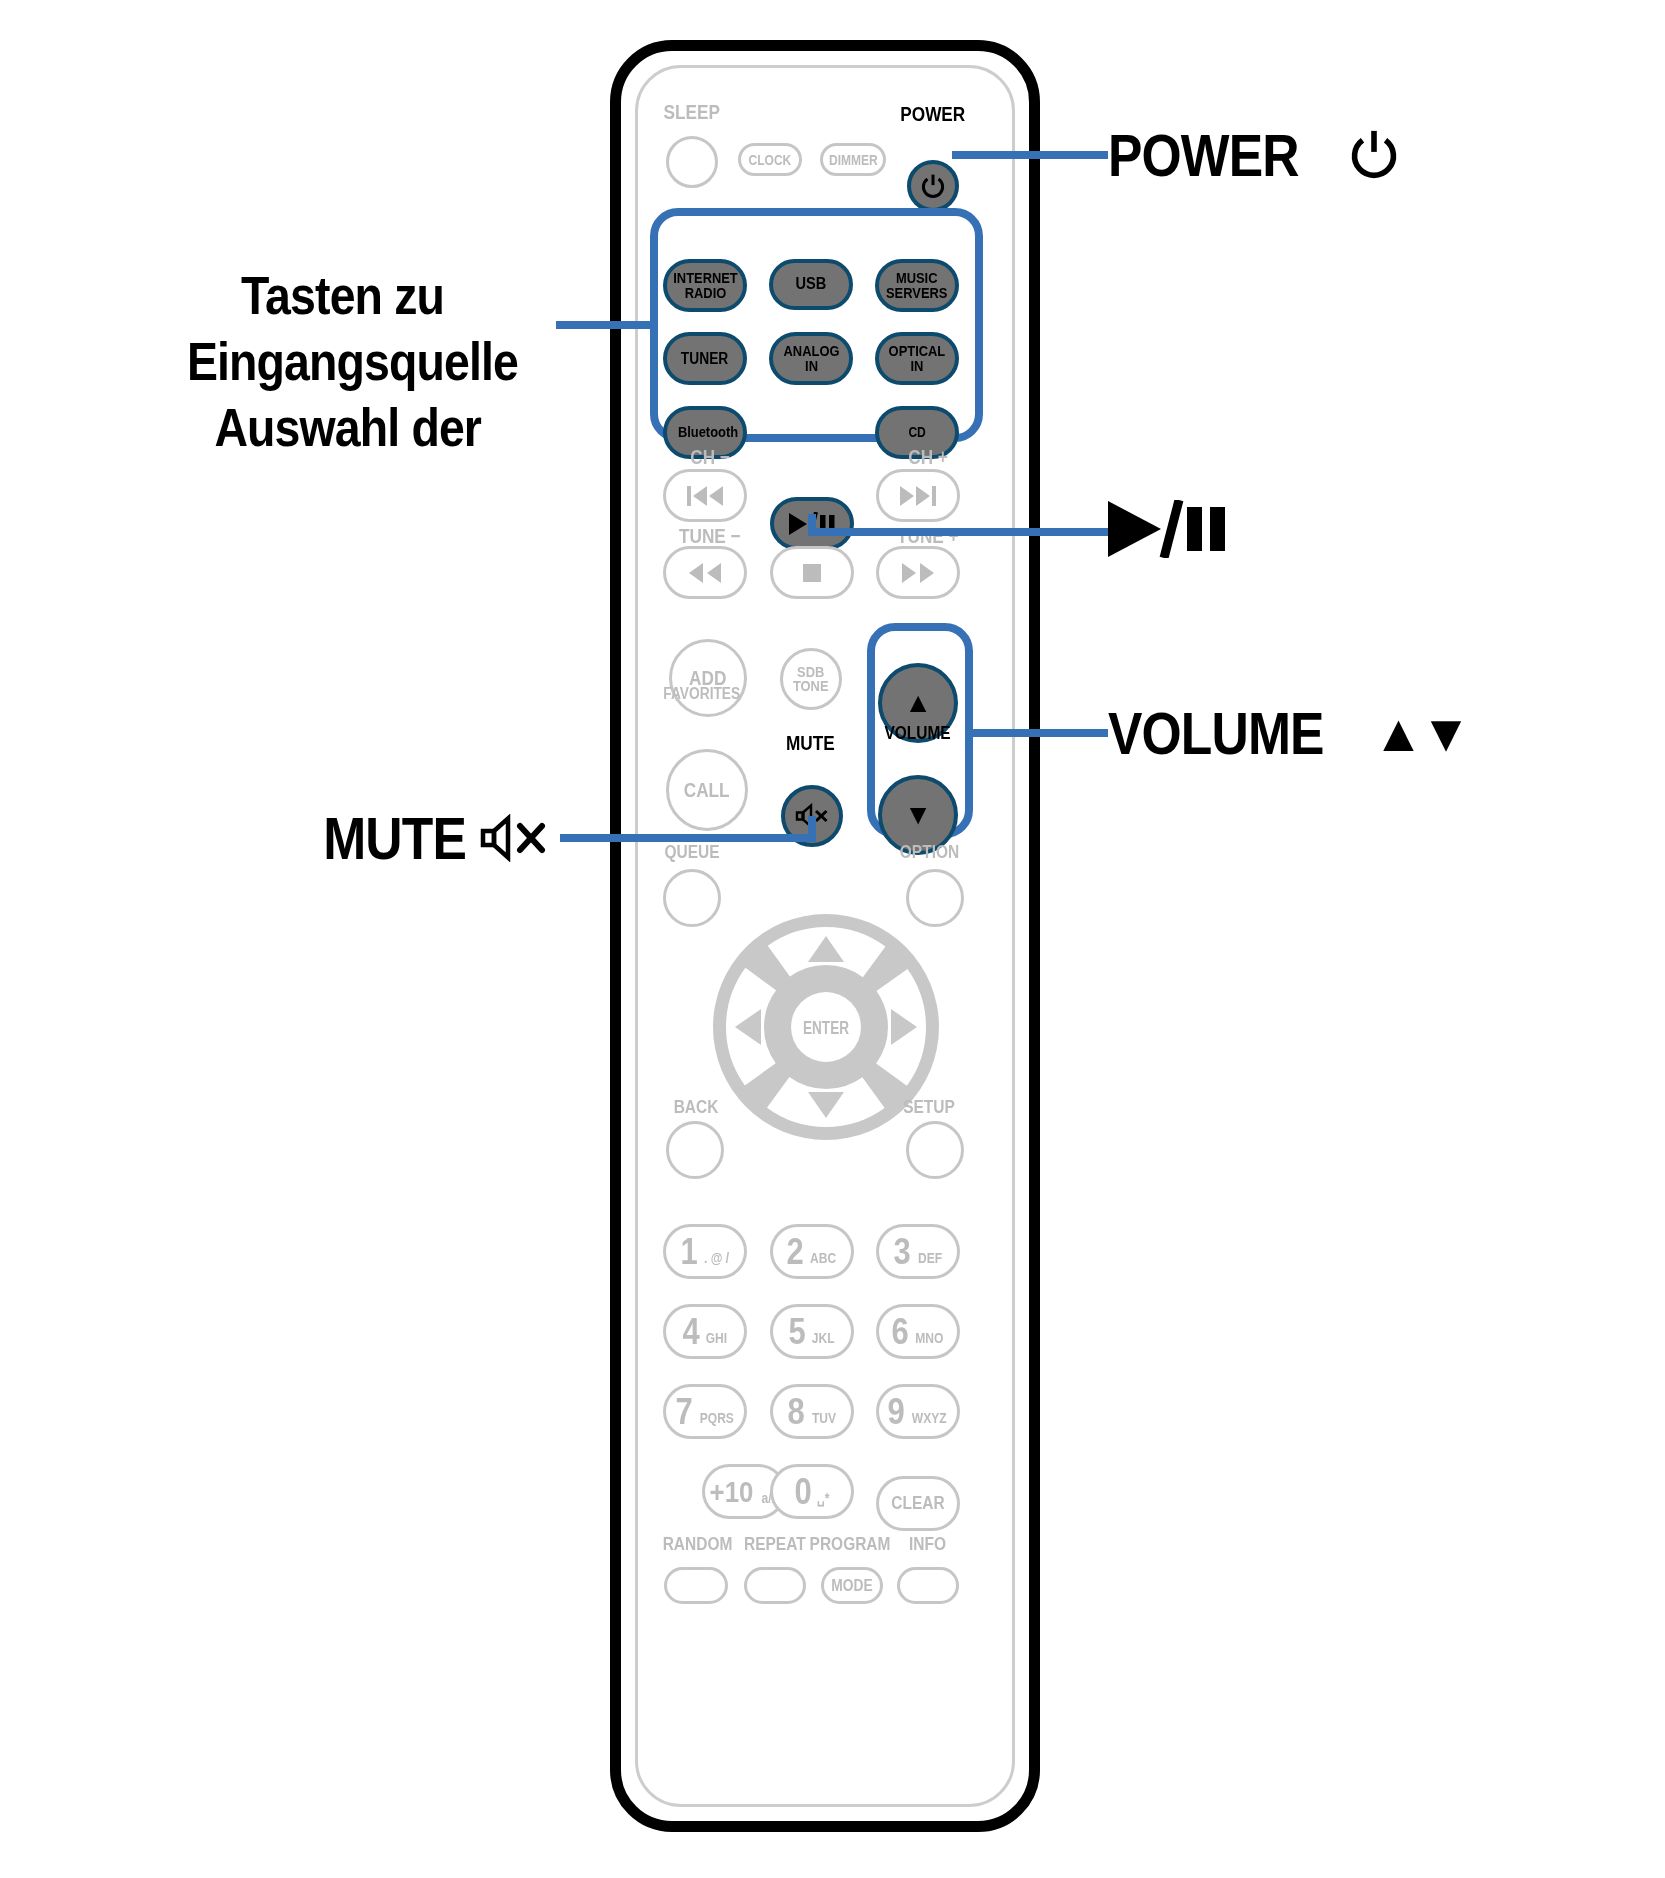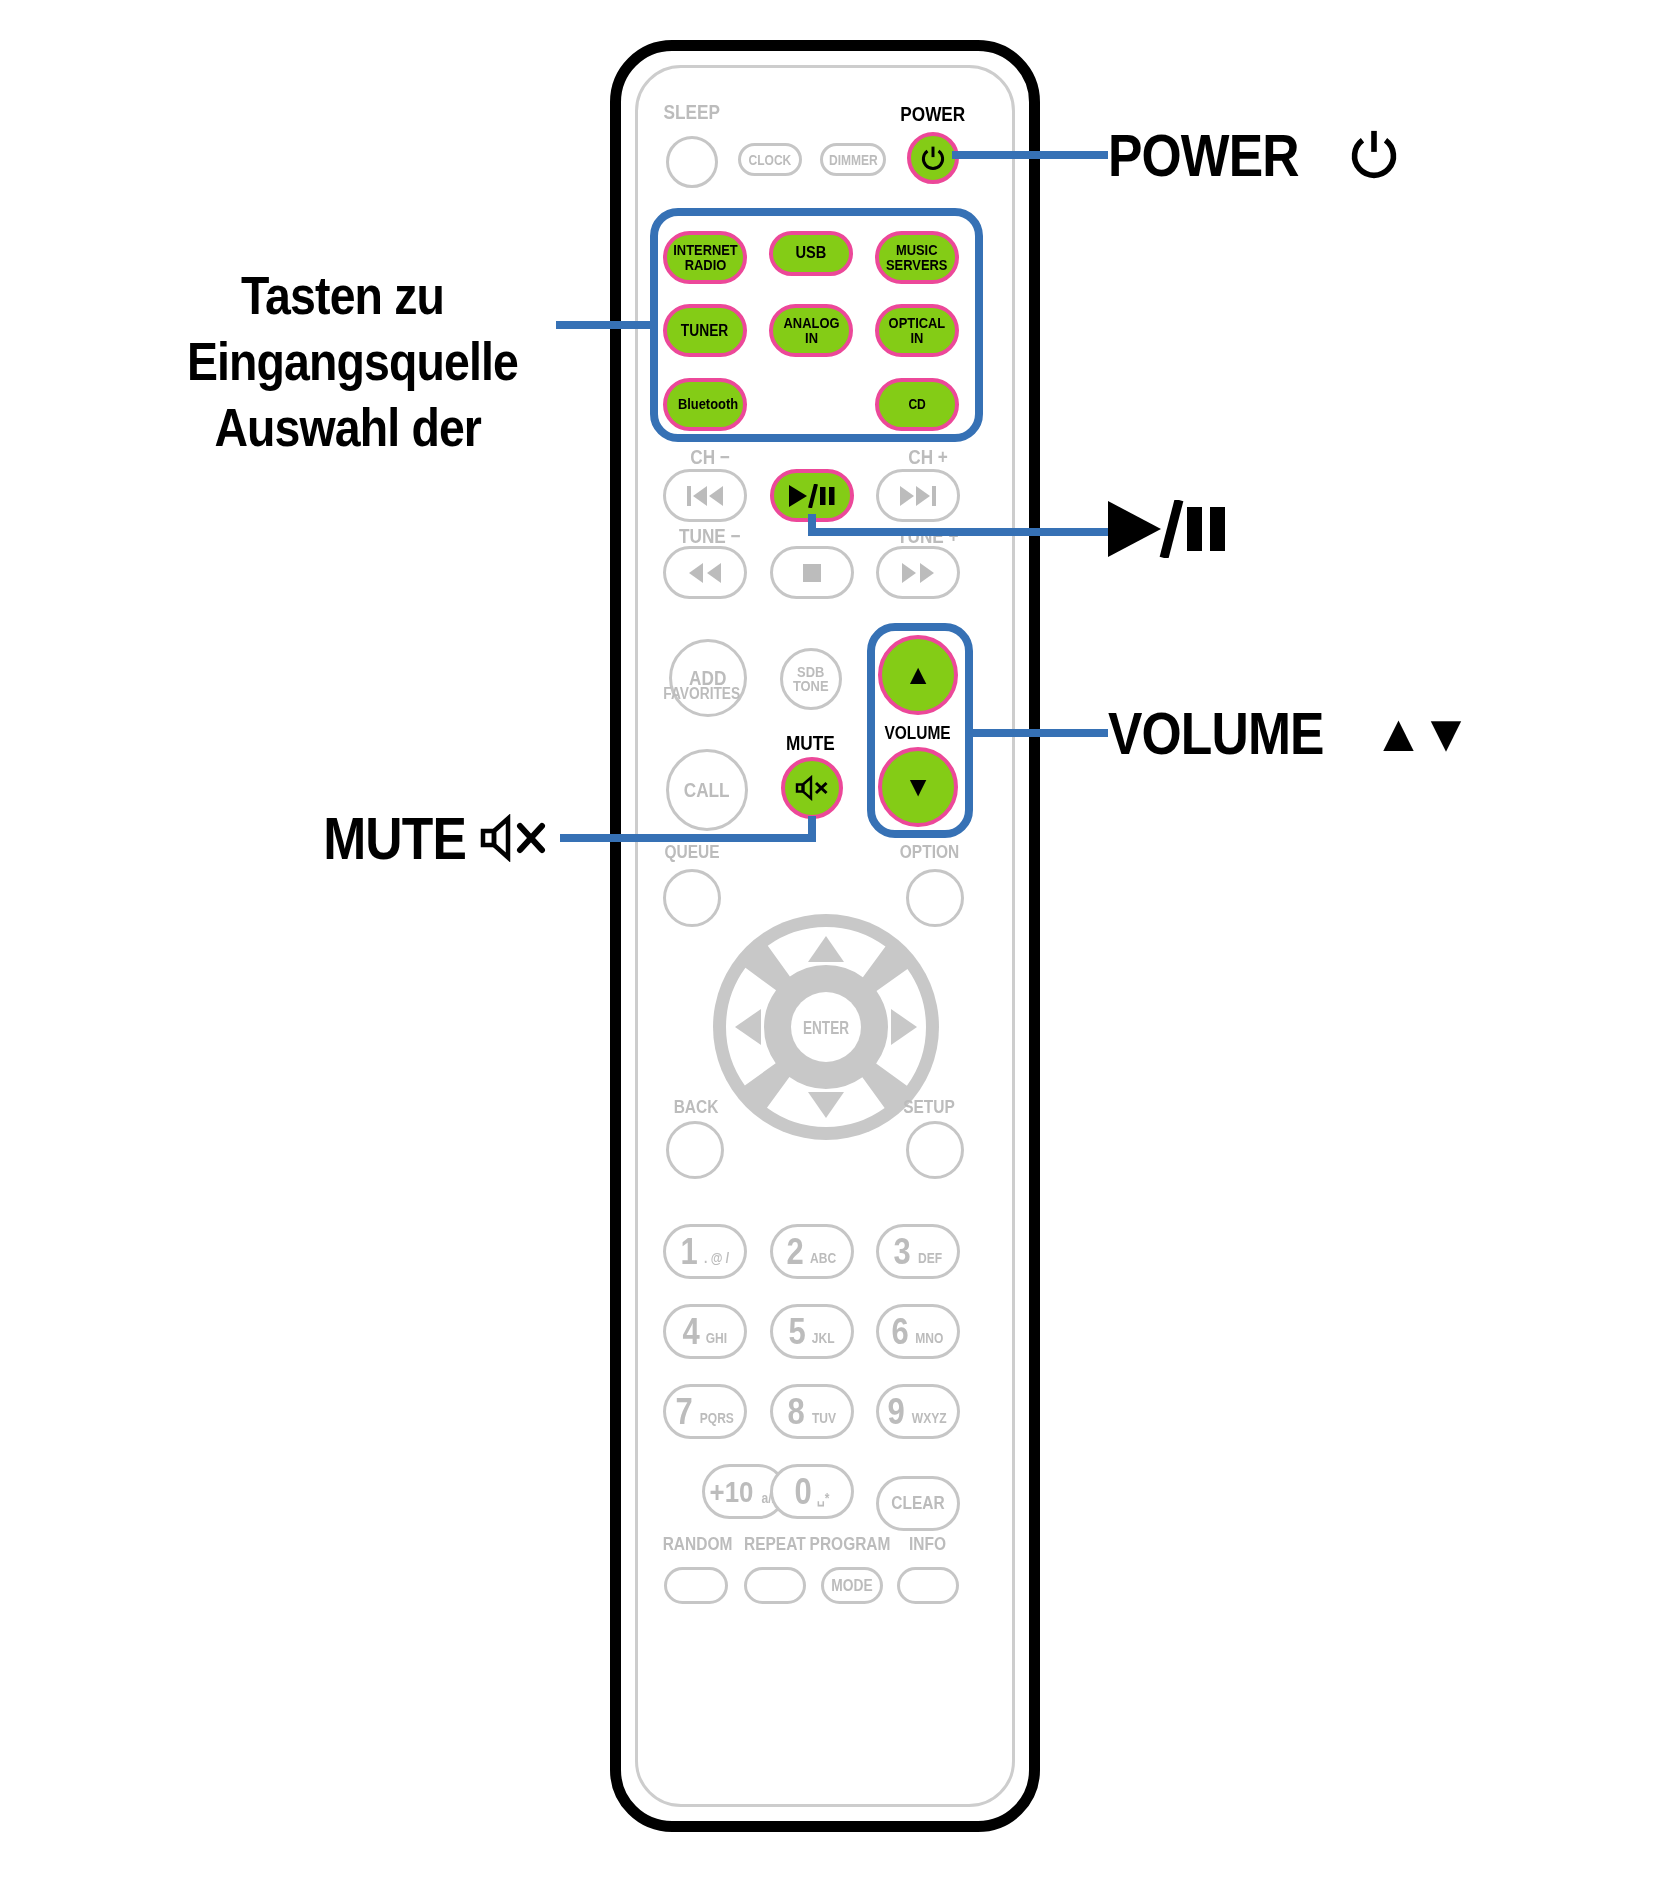--- a/index.html
+++ b/index.html
@@ -14,21 +14,21 @@
   
   .lbl{position:absolute;display:flex;align-items:center;justify-content:center;
        white-space:nowrap;font-weight:bold;}
   .g{color:#BCBCBC;} .k{color:#000;}
   .cnd{display:inline-block;transform:scaleX(0.86);transform-origin:50% 50%;}
   .o-l{transform-origin:0 50%;} .o-r{transform-origin:100% 50%;}
   .pill{position:absolute;display:flex;align-items:center;justify-content:center;
         border-radius:999px;box-sizing:border-box;}
   .circ{border-radius:50% !important;}
   .off{background:#fff;border:3px solid #C6C6C6;color:#BCBCBC;}
-  .on{background:#84cc16;border:4px solid #ec4899;color:#000;}
+  .on{background:#737373;border:4px solid #0c4a6e;color:#000;margin-top:28px;}
   .t2{display:flex;flex-direction:column;align-items:center;line-height:0.95;}
   .t2 span:empty{display:none;}
   .cline{position:absolute;background:#3671B5;}
   .blueframe{position:absolute;border:8px solid #3671B5;border-radius:28px;box-sizing:border-box;}
   .key{display:flex;align-items:center;justify-content:center;gap:3px;}
   .key .num{font-size:36px;line-height:1;}
   .key .sub{font-size:14px;margin-top:12px;line-height:1;}
   .bigtxt{font-size:60px;color:#000;letter-spacing:-1px;}
   .srcline{font-size:54px;color:#000;line-height:66px;text-align:center;letter-spacing:-1px;}
   svg{display:block;}
@@ -65,21 +65,21 @@
   </div>
 
   <div class="blueframe" style="left:650px;top:208px;width:333px;height:234px;"></div>
 
   <div class="pill on" style="left:663px;top:231px;width:84px;height:53px;font-size:15px;">
     <span class="t2 cnd">
         <span>INTERNET</span>
         <span>RADIO</span>
       </span>
     </div>
-  <div class="pill on" style="left:769px;top:231px;width:84px;height:45px;font-size:17px;">
+  <div class="pill on" style="left:769px;top:231px;width:84px;height:51px;font-size:17px;">
     <span class="t2 cnd">
         <span>USB</span>
       </span>
     </div>
   <div class="pill on" style="left:875px;top:231px;width:84px;height:53px;font-size:15px;">
     <span class="t2 cnd">
         <span>MUSIC</span>
         <span>SERVERS</span>
       </span>
     </div>

